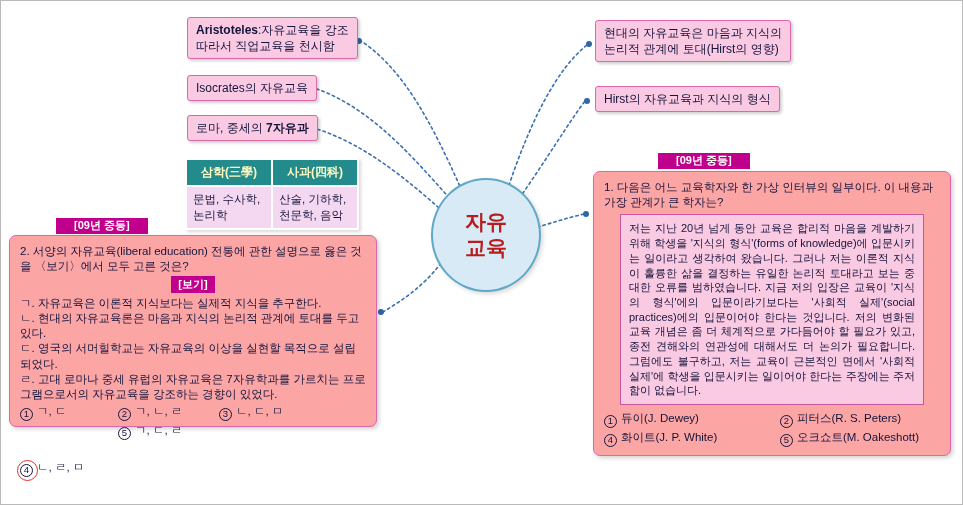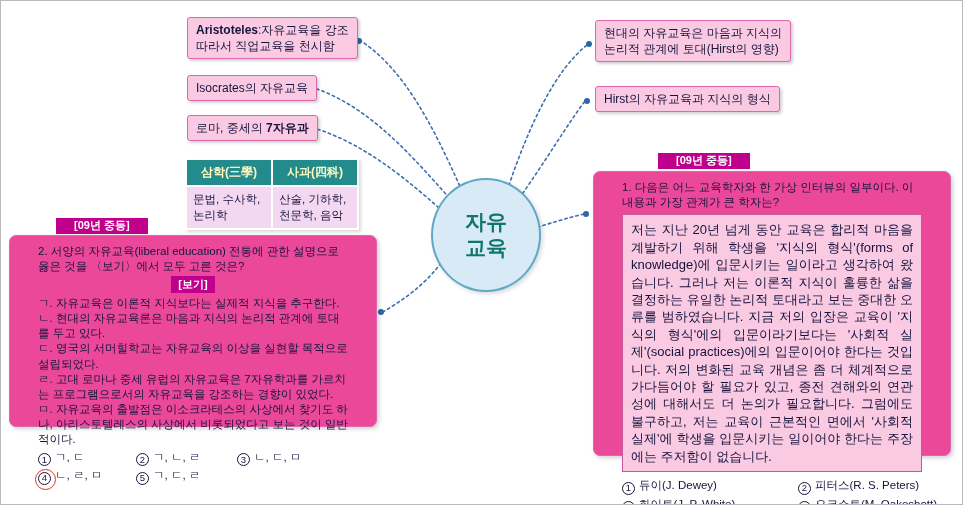--- a/index.html
+++ b/index.html
@@ -12,38 +12,38 @@
   svg.connectors{position:absolute;left:0;top:0;z-index:1;pointer-events:none;}
   .node{
     position:absolute;z-index:2;background:#FAC9E2;border:1.5px solid #DD66AC;
     border-radius:3px;padding:4px 8px;font-size:12px;line-height:1.35;
     box-shadow:2px 2px 3px rgba(0,0,0,.18);white-space:nowrap;
   }
   .center-node{
     position:absolute;z-index:2;left:430px;top:177px;width:106px;height:110px;
     border-radius:50%;background:#D8EAF5;border:2px solid #5FA8C8;
     display:flex;flex-direction:column;align-items:center;justify-content:center;
-    font-size:21px;font-weight:bold;line-height:1.25;color:#0f766e;
+    font-size:21px;font-weight:bold;line-height:1.25;color:#b91c1c;
     box-shadow:2px 2px 4px rgba(0,0,0,.15);
   }
   table.tq-table{
     position:absolute;z-index:2;left:184px;top:157px;width:174px;
     border-collapse:collapse;font-size:11.5px;box-shadow:2px 2px 3px rgba(0,0,0,.15);
   }
   table.tq-table th{
     background:#238B8B;color:#fef9c3;font-weight:bold;padding:4px 4px;
     border:2px solid #fff;text-align:center;font-size:12px;
   }
   table.tq-table td{
     background:#F4D7F0;color:#14143C;padding:5px 6px;border:2px solid #fff;
     vertical-align:top;line-height:1.35;width:50%;
   }
   .qbox{
-    position:absolute;z-index:2;background:#ec4899;border:1.5px solid #DD66AC;
-    border-radius:7px;padding:8px 28px;font-size:11.5px;line-height:1.32;
+    position:absolute;z-index:2;background:#fca5a5;border:1.5px solid #DD66AC;
+    border-radius:7px;padding:8px 10px;font-size:11.5px;line-height:1.32;
     box-shadow:2px 2px 4px rgba(0,0,0,.18);
   }
   .tag{
     position:absolute;z-index:3;background:#C0008C;color:#fff;font-weight:bold;
     font-size:11px;line-height:1.45;padding:0 18px;
   }
   .boki{
     margin:2px auto 3px;background:#C0008C;color:#fff;font-weight:bold;
     font-size:11px;padding:0 7px;width:fit-content;line-height:1.5;
   }
@@ -56,21 +56,21 @@
     width:13px;height:13px;border:1px solid #14143C;border-radius:50%;
     font-size:9.5px;margin-right:4px;vertical-align:-2px;position:relative;
     box-sizing:border-box;
   }
   .cnum.answer::after{
     content:'';position:absolute;left:-4.5px;top:-4.5px;width:19px;height:19px;
     border:1.7px solid #E03228;border-radius:50%;
   }
   .passage{
     border:1px solid #C8579E;background:#FAC9E2;padding:6px 8px;
-    margin:4px 0 6px;font-size:13px;line-height:1.34;text-align:justify;
+    margin:4px 16px 6px;font-size:11px;line-height:1.34;text-align:justify;
   }
   .q1-opts{display:grid;grid-template-columns:176px 1fr;row-gap:2px;font-size:11.5px;}
   b{font-weight:bold;}
 </style>
 </head>
 <body>
 
 <div class="canvas">
 
   <svg class="connectors" width="963" height="505">
@@ -137,28 +137,27 @@
   </div>
 
   <div class="tag" style="left:55px;top:217px;">[09년 중등]</div>
   <div class="qbox" style="left:8px;top:234px;width:368px;height:192px;box-sizing:border-box;">
     <div class="stem">2. 서양의 자유교육(liberal education) 전통에 관한 설명으로 옳은 것을 〈보기〉에서 모두 고른 것은?</div>
     <div class="boki">[보기]</div>
     <div class="item">ㄱ. 자유교육은 이론적 지식보다는 실제적 지식을 추구한다.</div>
     <div class="item">ㄴ. 현대의 자유교육론은 마음과 지식의 논리적 관계에 토대를 두고 있다.</div>
     <div class="item">ㄷ. 영국의 서머힐학교는 자유교육의 이상을 실현할 목적으로 설립되었다.</div>
     <div class="item">ㄹ. 고대 로마나 중세 유럽의 자유교육은 7자유학과를 가르치는 프로그램으로서의 자유교육을 강조하는 경향이 있었다.</div>
-    <div class="item">ㅁ. 자유교육의 출발점은 이소크라테스의 사상에서 찾기도 하나, 아리스토텔레스의 사상에서 비롯되었다고 보는 것이 일반적이다.</div>
     <div class="opt-row">
       <span class="opt" style="width:98px;"><span class="cnum">1</span><span>ㄱ, ㄷ</span></span>
       <span class="opt" style="width:101px;"><span class="cnum">2</span><span>ㄱ, ㄴ, ㄹ</span></span>
       <span class="opt"><span class="cnum">3</span><span>ㄴ, ㄷ, ㅁ</span></span>
     </div>
     <div class="opt-row">
-      <span class="opt" style="width:98px;"><span class="cnum answer">4</span><span>ㄴ, ㄹ, ㅁ</span></span>
+      <span class="opt" style="width:98px;margin-top:37px;"><span class="cnum answer">4</span><span>ㄴ, ㄹ, ㅁ</span></span>
       <span class="opt"><span class="cnum">5</span><span>ㄱ, ㄷ, ㄹ</span></span>
     </div>
   </div>
 
   <div class="tag" style="left:657px;top:152px;">[09년 중등]</div>
   <div class="qbox" style="left:592px;top:170px;width:358px;height:285px;box-sizing:border-box;">
     <div class="stem">1. 다음은 어느 교육학자와 한 가상 인터뷰의 일부이다. 이 내용과 가장 관계가 큰 학자는?</div>
     <div class="passage">저는 지난 20년 넘게 동안 교육은 합리적 마음을 계발하기 위해 학생을 '지식의 형식'(forms of knowledge)에 입문시키는 일이라고 생각하여 왔습니다. 그러나 저는 이론적 지식이 훌륭한 삶을 결정하는 유일한 논리적 토대라고 보는 중대한 오류를 범하였습니다. 지금 저의 입장은 교육이 '지식의 형식'에의 입문이라기보다는 '사회적 실제'(social practices)에의 입문이어야 한다는 것입니다. 저의 변화된 교육 개념은 좀 더 체계적으로 가다듬어야 할 필요가 있고, 종전 견해와의 연관성에 대해서도 더 논의가 필요합니다. 그럼에도 불구하고, 저는 교육이 근본적인 면에서 '사회적 실제'에 학생을 입문시키는 일이어야 한다는 주장에는 주저함이 없습니다.</div>
     <div class="q1-opts">
       <span class="opt"><span class="cnum">1</span><span>듀이(J. Dewey)</span></span>

